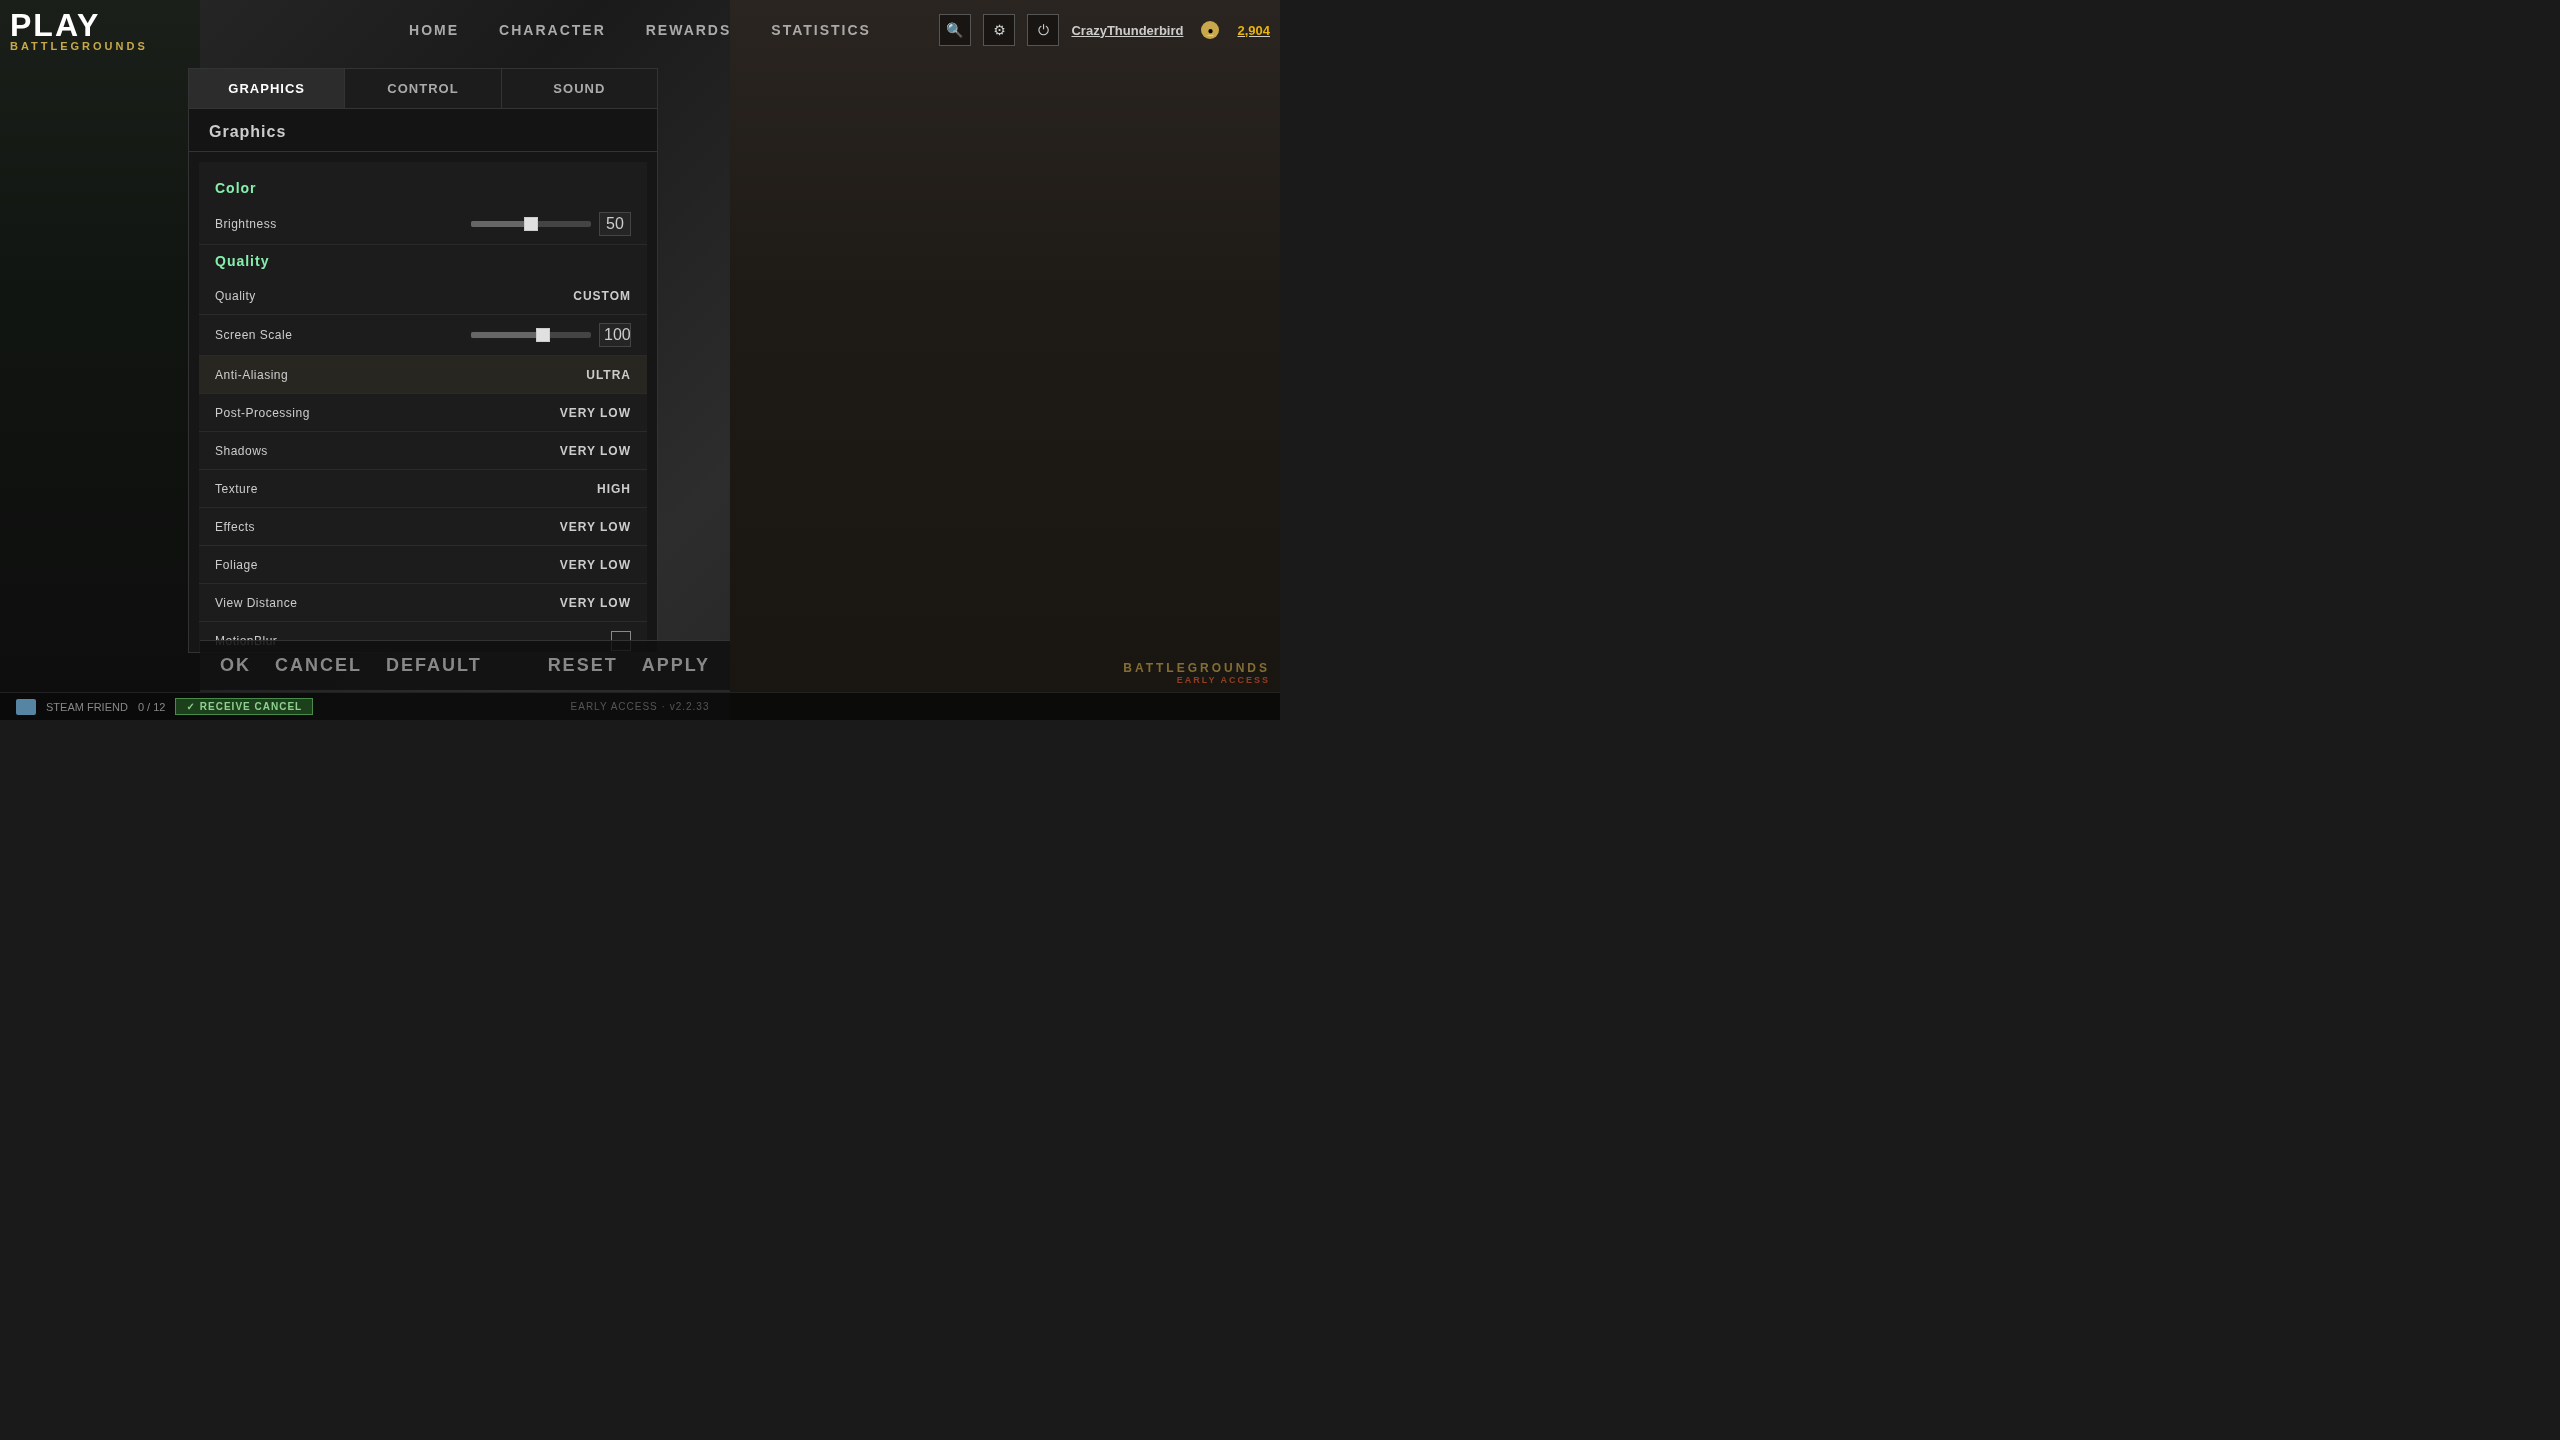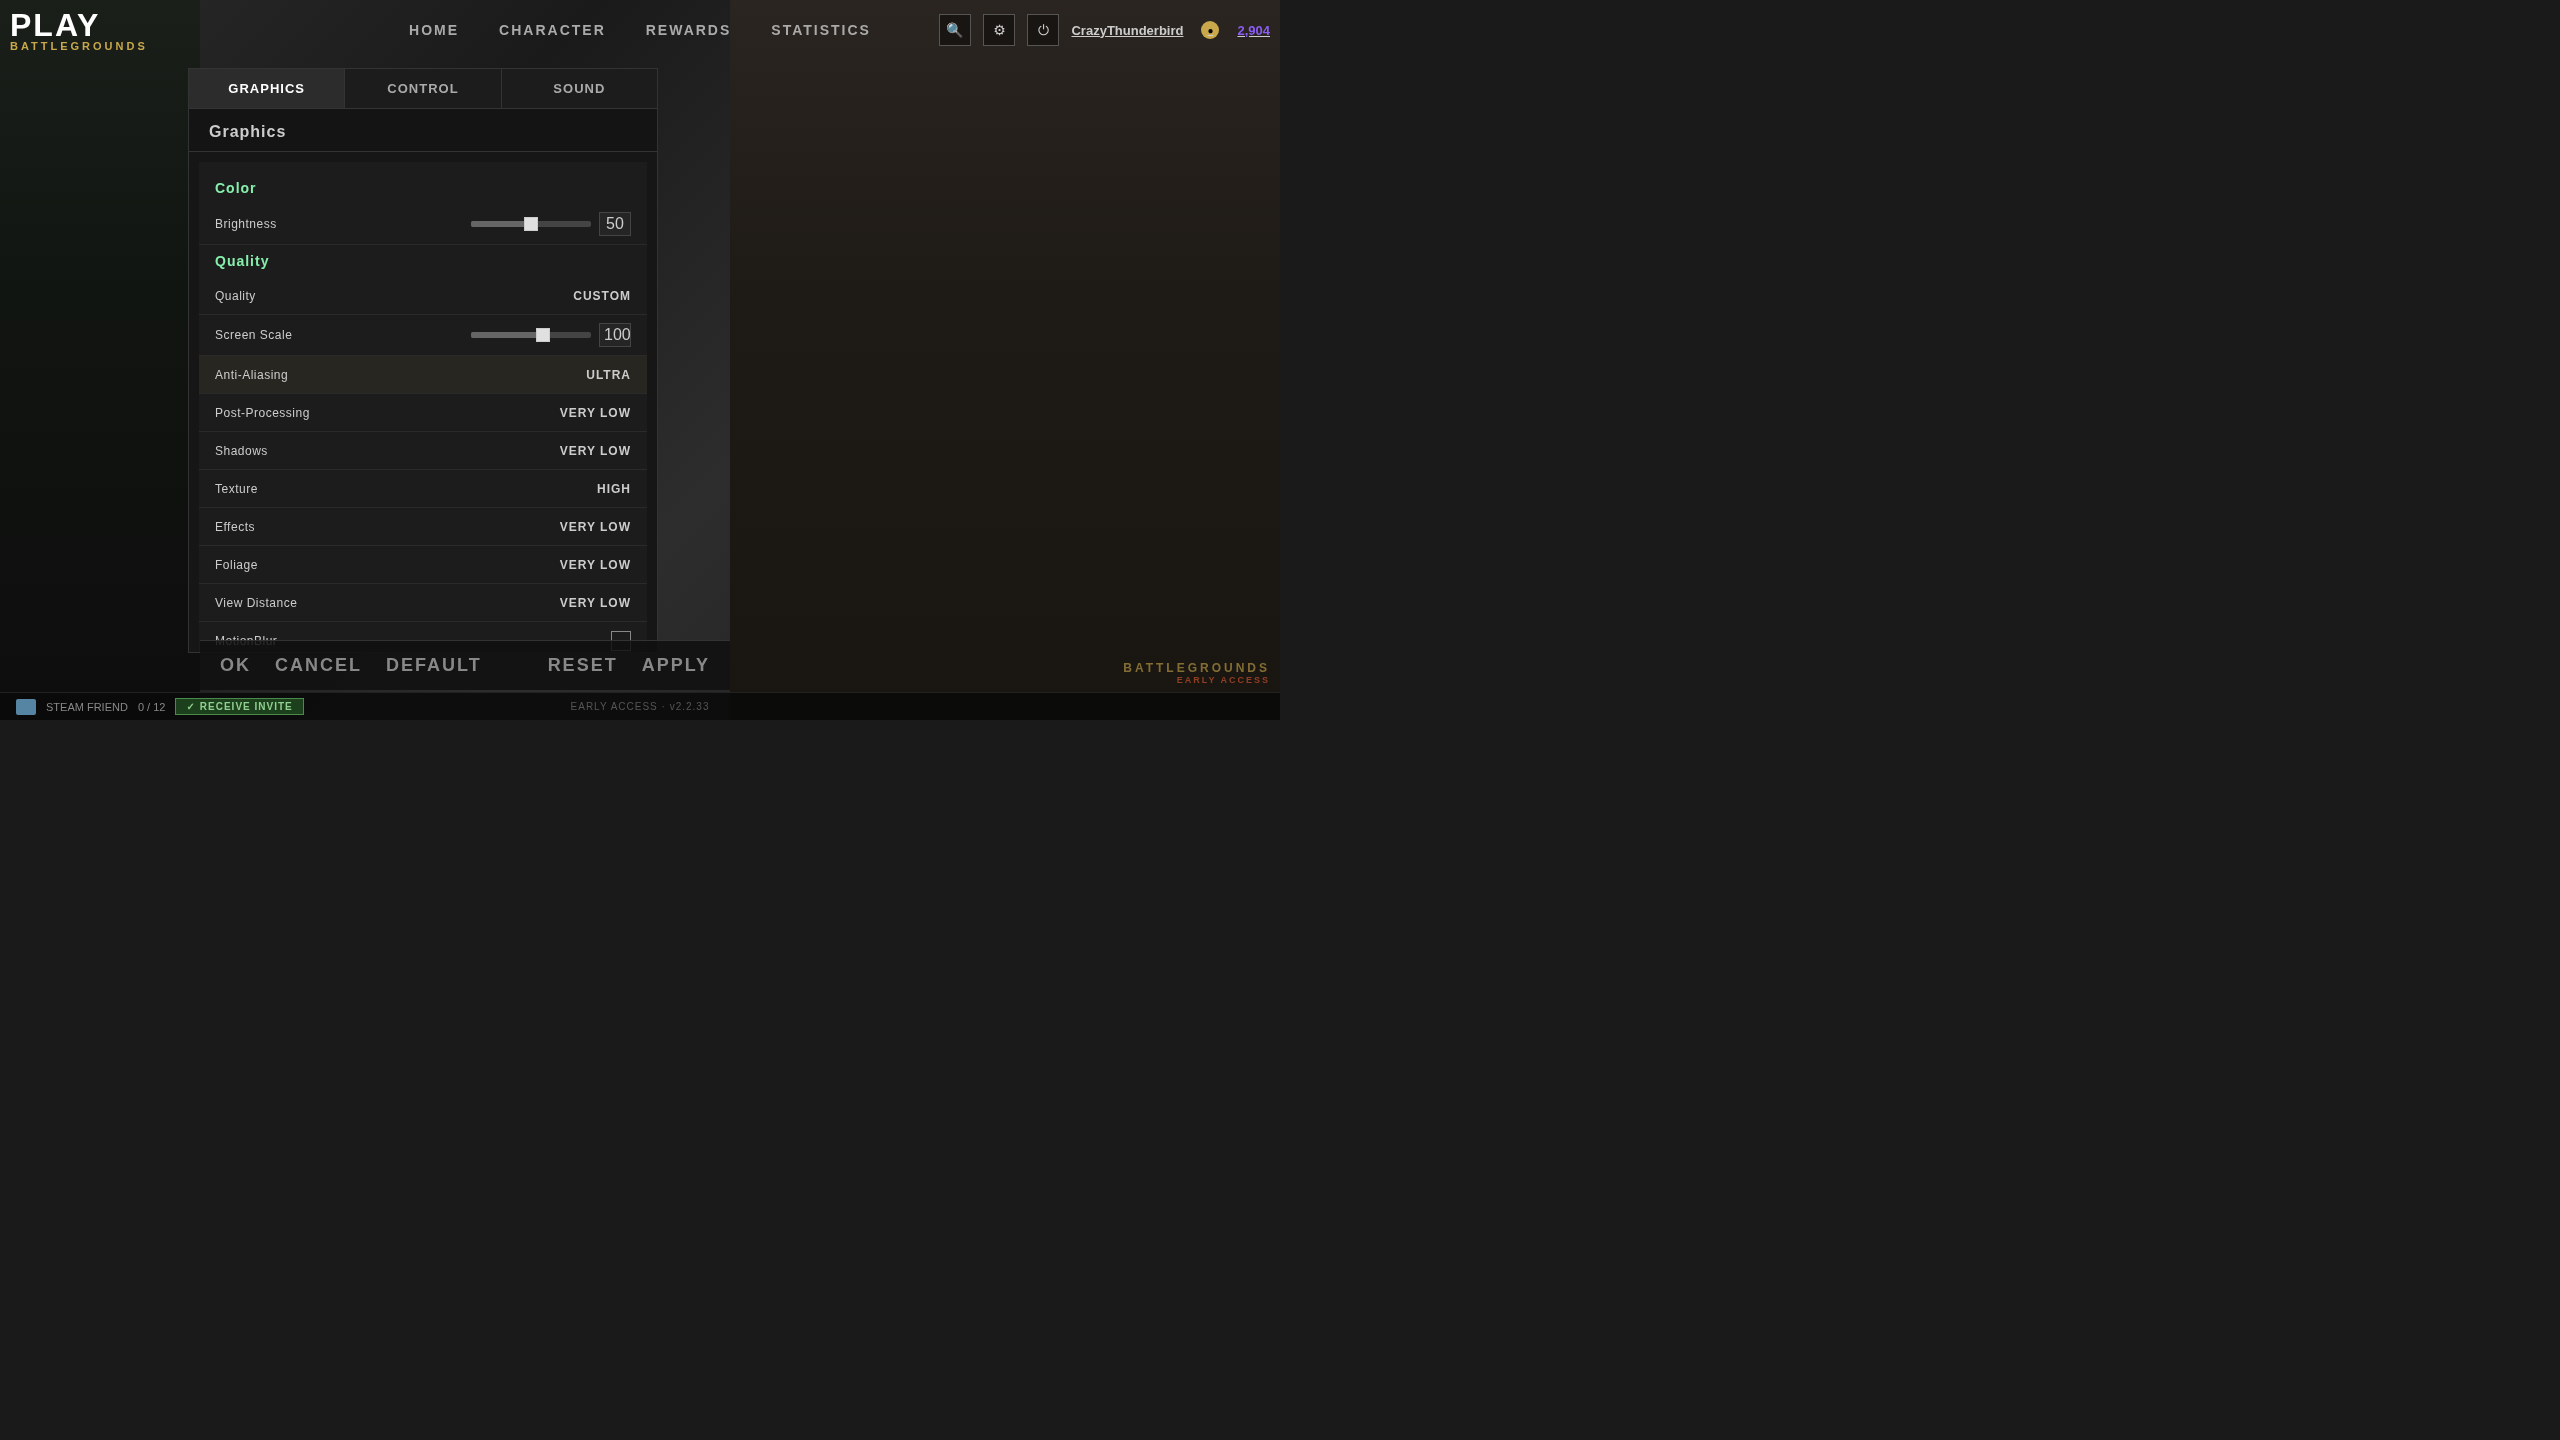--- a/index.html
+++ b/index.html
@@ -133,21 +133,21 @@
       border-radius: 50%;
       display: inline-flex;
       align-items: center;
       justify-content: center;
       font-size: 10px;
       color: #000;
       font-weight: 900;
     }
 
     .currency-amount {
-      color: #8b5cf6;
+      color: #eab308;
       font-weight: 700;
     }
 
     
     .settings-panel {
       position: absolute;
       top: 68px;
       left: 188px;
       width: 470px;
       background: rgba(20, 20, 20, 0.92);
@@ -570,18 +570,18 @@
   <div class="watermark-sub">EARLY ACCESS</div>
 </div>
 
 <div class="status-bar">
   <div class="status-left">
     <span class="steam-icon"></span>
     <span>STEAM FRIEND</span>
     <span>0 / 12</span>
     <button class="receive-invite-btn">
       <span>✓</span>
-      <span>RECEIVE INVITE</span>
+      <span>RECEIVE CANCEL</span>
     </button>
   </div>
   <div class="status-center">EARLY ACCESS · v2.2.33</div>
   <div class="status-right"></div>
 </div>
 
 </body></html>

